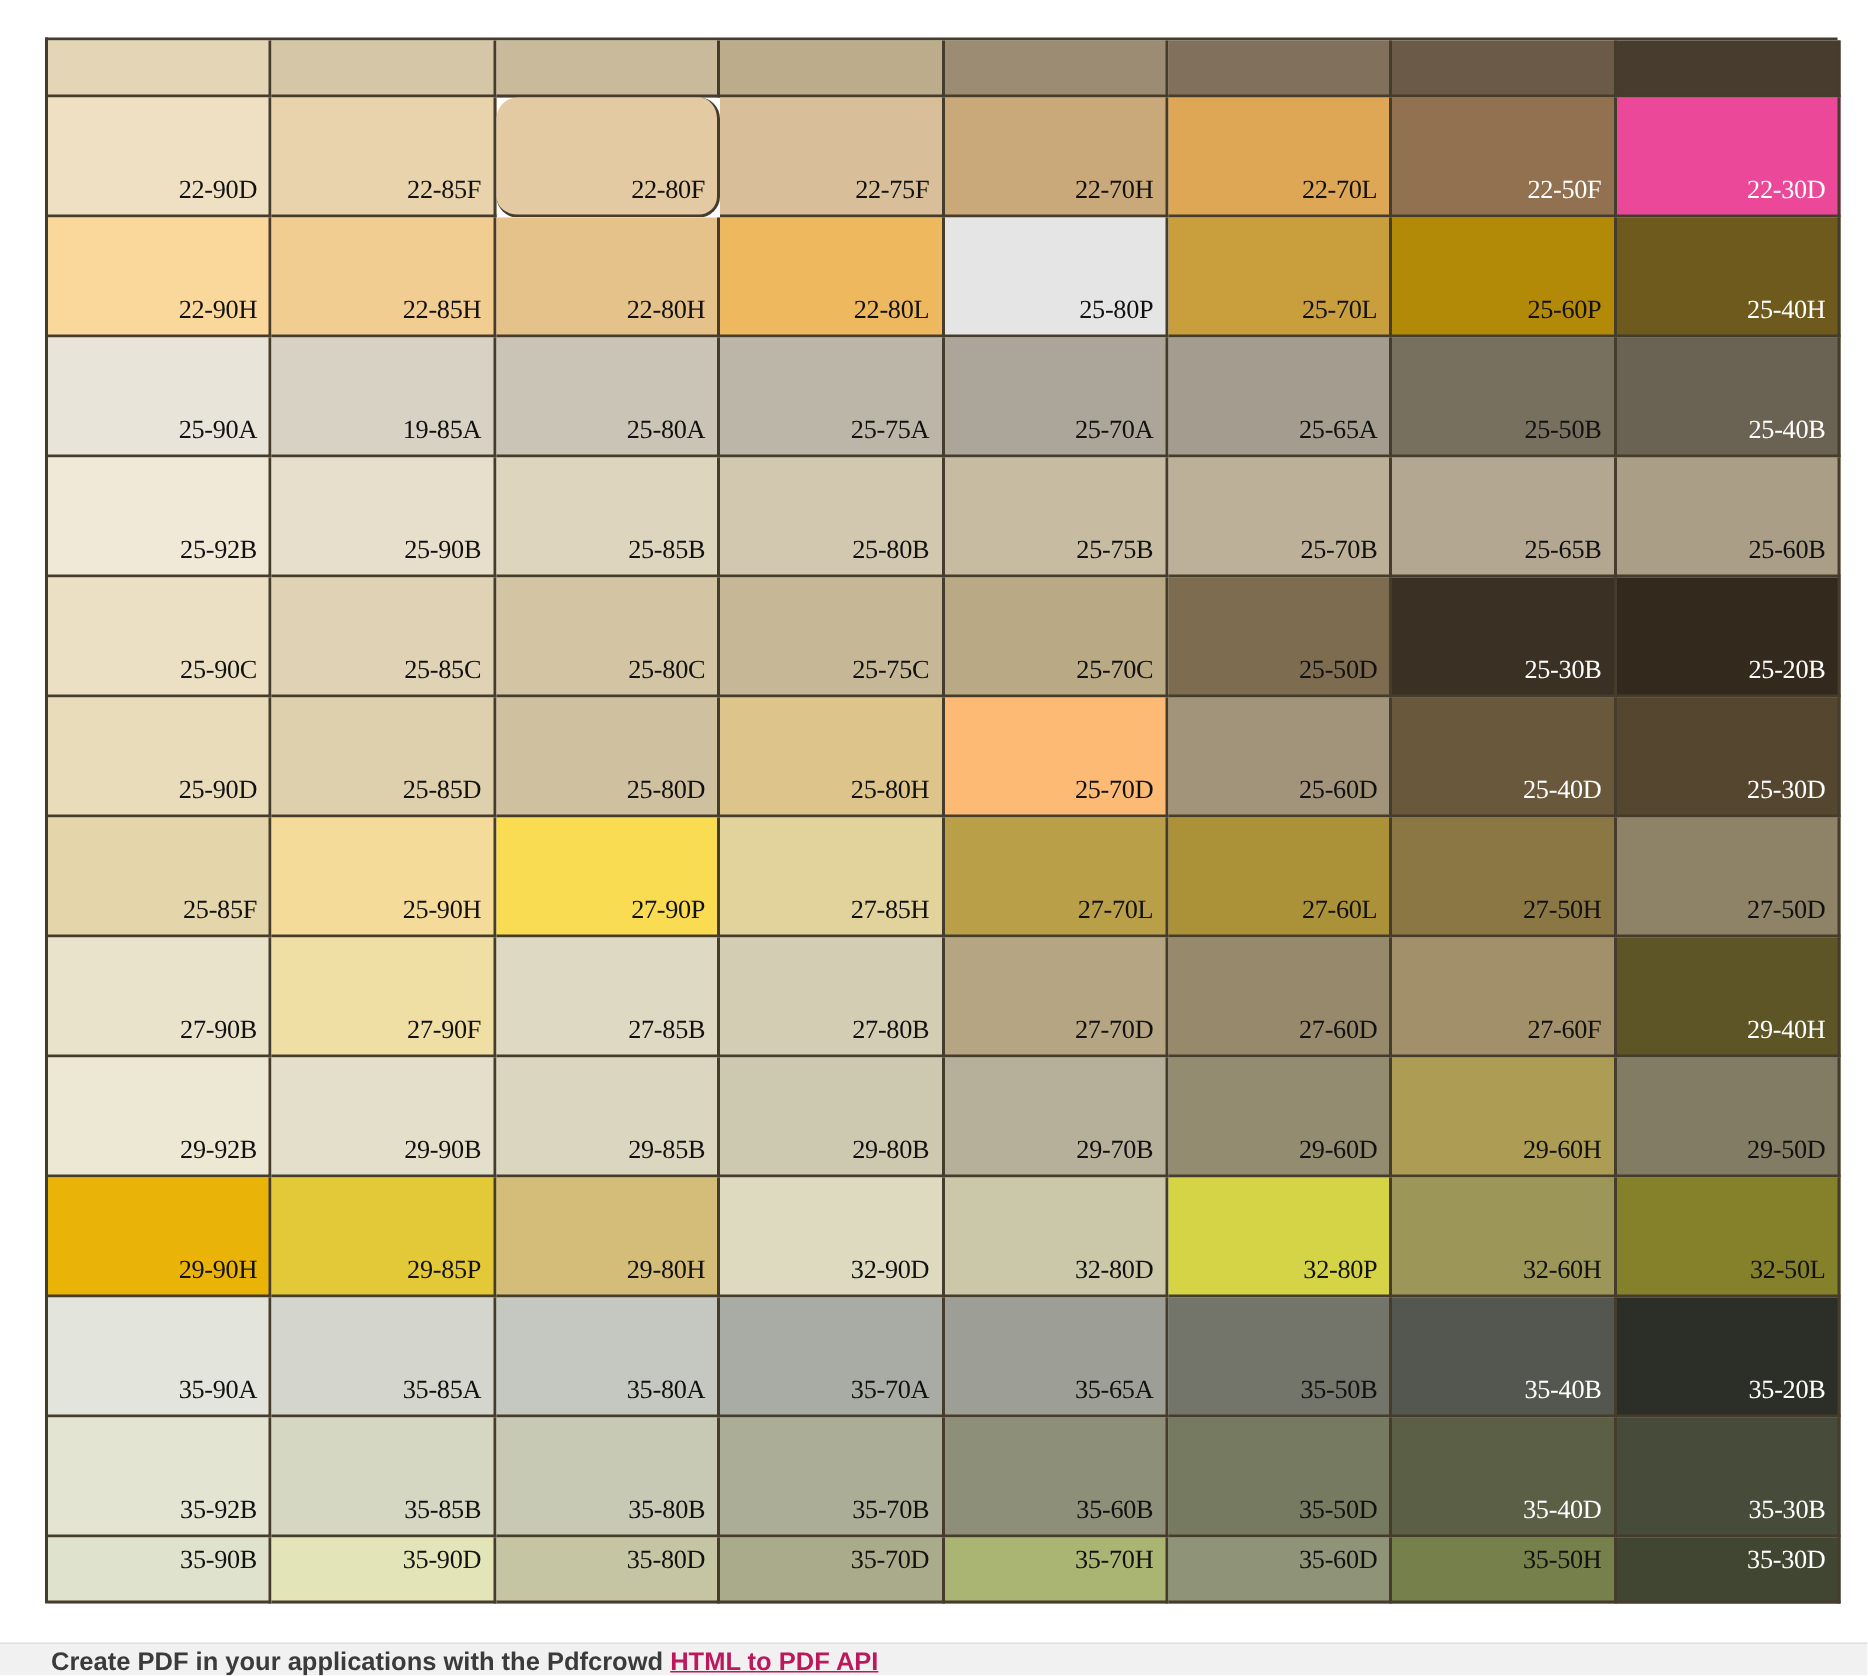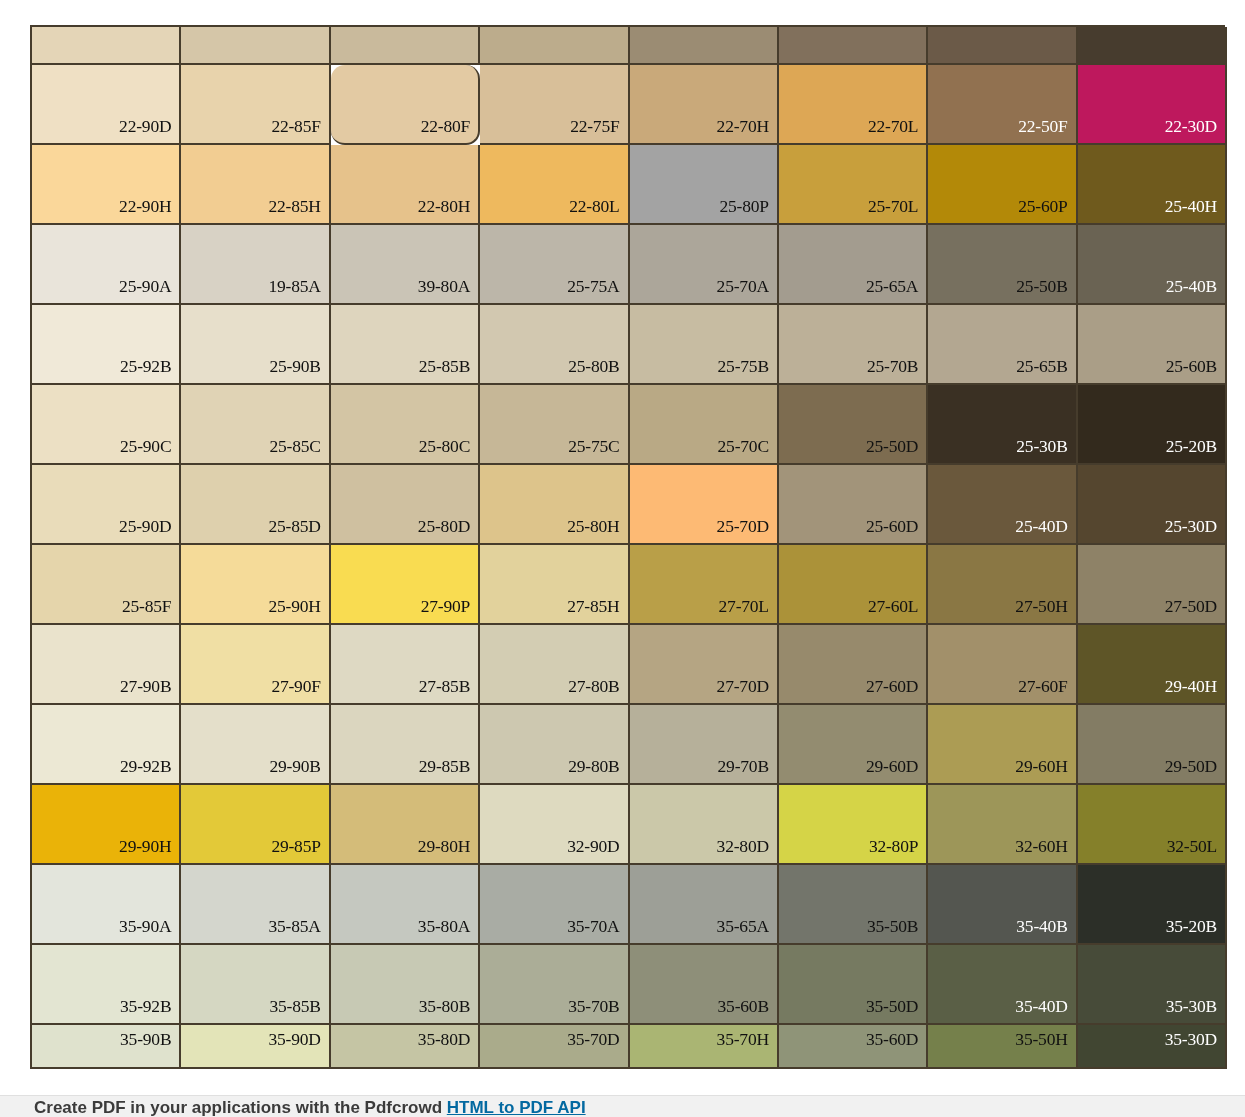--- a/index.html
+++ b/index.html
@@ -75,21 +75,21 @@
   #footer-text {
     position: absolute;
     left: 34px;
     top: 2px;
     font-family: "Liberation Sans", sans-serif;
     font-size: 17px;
     font-weight: bold;
     color: #3b3b3b;
     white-space: nowrap;
   }
-  #footer-text .accent { color: #0369a1; }
+  #footer-text .accent { color: #be185d; }
 </style>
 </head>
 <body>
 
 <div id="page">
 
   <div id="chart">
       <div class="chart-row row-clipped-top">
         <div class="swatch" style="background: rgb(228, 213, 183);"></div>
         <div class="swatch" style="background: rgb(213, 198, 168);"></div>
@@ -115,59 +115,59 @@
         </div>
         <div class="swatch" style="background: rgb(201, 169, 122);">
           <span class="swatch-label label-dark">22-70H</span>
         </div>
         <div class="swatch" style="background: rgb(221, 167, 85);">
           <span class="swatch-label label-dark">22-70L</span>
         </div>
         <div class="swatch" style="background: rgb(145, 113, 80);">
           <span class="swatch-label label-light">22-50F</span>
         </div>
-        <div class="swatch" style="background: #be185d;">
+        <div class="swatch" style="background: #ec4899;">
           <span class="swatch-label label-light">22-30D</span>
         </div>
       </div>
       <div class="chart-row">
         <div class="swatch" style="background: rgb(250, 215, 154);">
           <span class="swatch-label label-dark">22-90H</span>
         </div>
         <div class="swatch" style="background: rgb(242, 205, 146);">
           <span class="swatch-label label-dark">22-85H</span>
         </div>
         <div class="swatch" style="background: rgb(230, 194, 139);">
           <span class="swatch-label label-dark">22-80H</span>
         </div>
         <div class="swatch" style="background: rgb(238, 185, 94);">
           <span class="swatch-label label-dark">22-80L</span>
         </div>
-        <div class="swatch" style="background: #a3a3a3;">
+        <div class="swatch" style="background: #e5e5e5;">
           <span class="swatch-label label-dark">25-80P</span>
         </div>
         <div class="swatch" style="background: rgb(200, 159, 60);">
           <span class="swatch-label label-dark">25-70L</span>
         </div>
         <div class="swatch" style="background: rgb(179, 137, 8);">
           <span class="swatch-label label-dark">25-60P</span>
         </div>
         <div class="swatch" style="background: rgb(111, 90, 29);">
           <span class="swatch-label label-light">25-40H</span>
         </div>
       </div>
       <div class="chart-row">
         <div class="swatch" style="background: rgb(233, 228, 218);">
           <span class="swatch-label label-dark">25-90A</span>
         </div>
         <div class="swatch" style="background: rgb(216, 210, 197);">
           <span class="swatch-label label-dark">19-85A</span>
         </div>
         <div class="swatch" style="background: rgb(202, 196, 182);">
-          <span class="swatch-label label-dark">39-80A</span>
+          <span class="swatch-label label-dark">25-80A</span>
         </div>
         <div class="swatch" style="background: rgb(188, 182, 169);">
           <span class="swatch-label label-dark">25-75A</span>
         </div>
         <div class="swatch" style="background: rgb(172, 166, 154);">
           <span class="swatch-label label-dark">25-70A</span>
         </div>
         <div class="swatch" style="background: rgb(163, 156, 143);">
           <span class="swatch-label label-dark">25-65A</span>
         </div>

